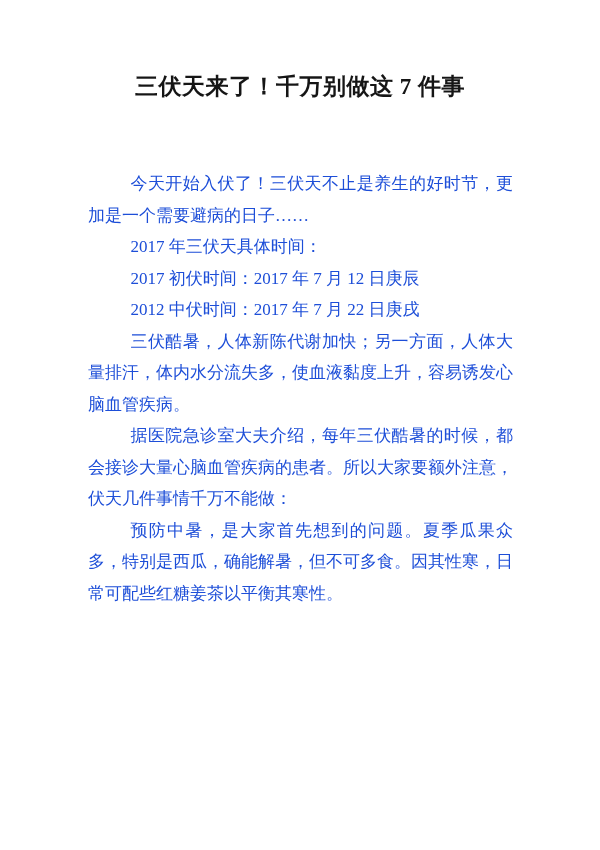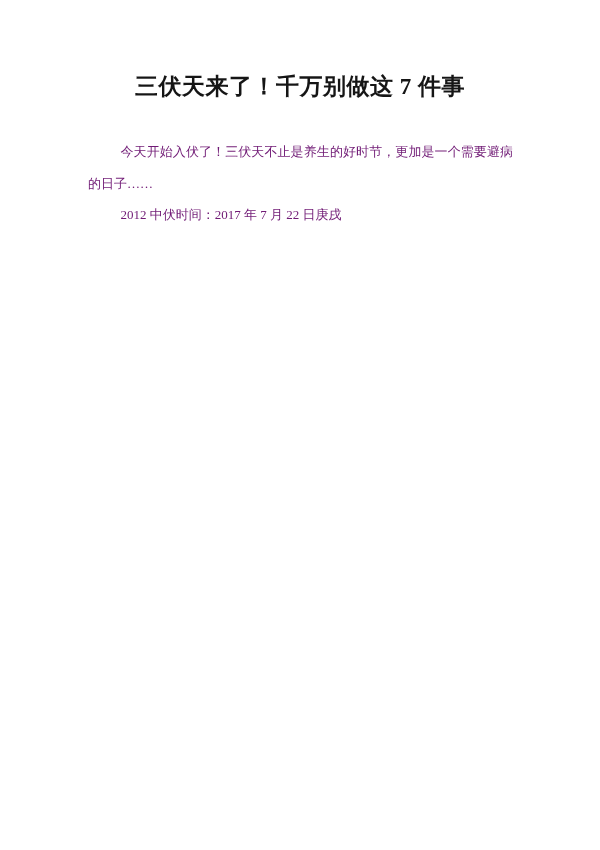--- a/index.html
+++ b/index.html
@@ -21,36 +21,41 @@
   .doc-title {
     margin: 70px 60px 0 60px;
     text-align: center;
     font-size: 23px;
     font-weight: 700;
     line-height: 34px;
     letter-spacing: 0.5px;
     color: #151515;
   }
   .doc-body {
-    margin: 32px 87px 0 88px;
-    font-size: 13px;
+    margin: 64px 87px 0 88px;
+    font-size: 17px;
     line-height: 31.5px;
     text-align: justify;
     text-justify: inter-character;
-    color: #701a75;
+    color: #1d4ed8;
   }
   .doc-body p {
     margin: 0;
     padding: 0;
     text-indent: 2.5em;
   }
 </style>
 </head>
 <body>
 
 <div class="page">
   <h1 class="doc-title">三伏天来了！千万别做这 7 件事</h1>
 
   <div class="doc-body">
     <p>今天开始入伏了！三伏天不止是养生的好时节，更加是一个需要避病的日子……</p>
+    <p>2017 年三伏天具体时间：</p>
+    <p>2017 初伏时间：2017 年 7 月 12 日庚辰</p>
     <p>2012 中伏时间：2017 年 7 月 22 日庚戌</p>
+    <p>三伏酷暑，人体新陈代谢加快；另一方面，人体大量排汗，体内水分流失多，使血液黏度上升，容易诱发心脑血管疾病。</p>
+    <p>据医院急诊室大夫介绍，每年三伏酷暑的时候，都会接诊大量心脑血管疾病的患者。所以大家要额外注意，伏天几件事情千万不能做：</p>
+    <p>预防中暑，是大家首先想到的问题。夏季瓜果众多，特别是西瓜，确能解暑，但不可多食。因其性寒，日常可配些红糖姜茶以平衡其寒性。</p>
   </div>
 </div>
 
 </body></html>

